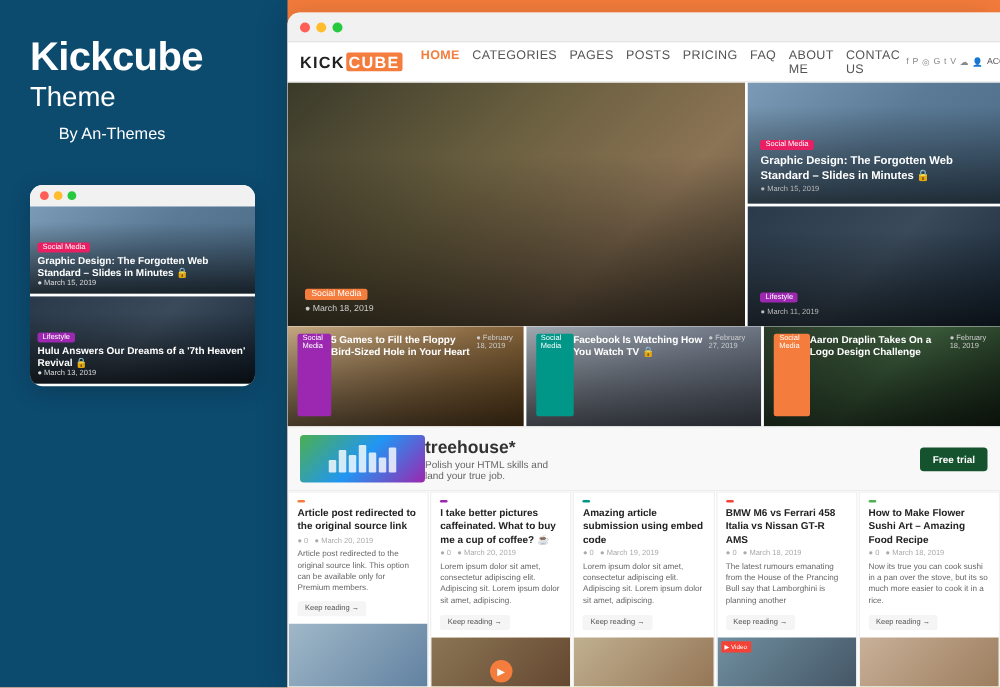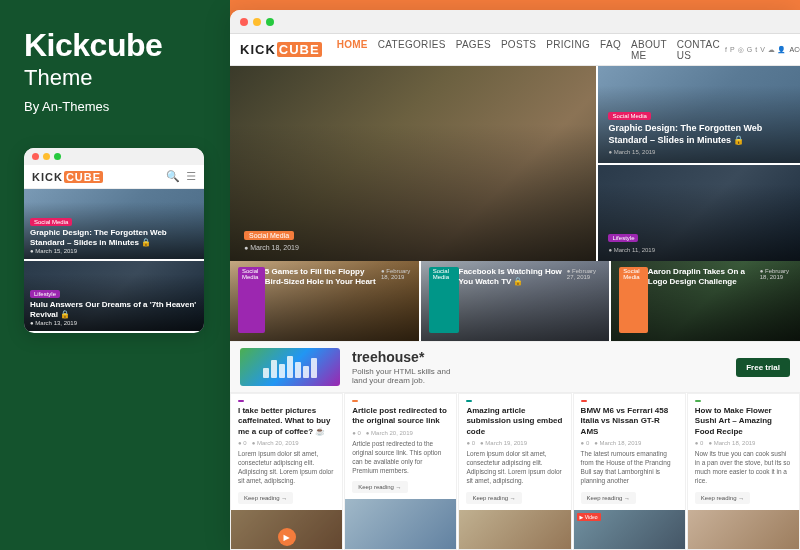--- a/index.html
+++ b/index.html
@@ -10,21 +10,21 @@
       font-family: Arial, sans-serif;
       background: #f47c3c;
       display: flex;
       flex-direction: row;
     }
 
     
     .left-panel {
       width: 230px;
       min-width: 230px;
-      background: #14532d;
+      background: #0c4a6e;
       padding: 28px 24px 20px 24px;
       display: flex;
       flex-direction: column;
       gap: 0;
     }
     .left-title {
       color: #fff;
       font-size: 32px;
       font-weight: 900;
       line-height: 1.1;
@@ -35,20 +35,21 @@
       font-size: 22px;
       font-weight: 400;
       margin-top: 2px;
       margin-bottom: 8px;
     }
     .left-by {
       color: #fff;
       font-size: 13px;
       font-weight: 400;
       margin-bottom: 26px;
+      margin-left: 23px;
     }
 
     
     .mobile-preview {
       background: #fff;
       border-radius: 10px;
       overflow: hidden;
       width: 180px;
       box-shadow: 0 4px 18px rgba(0,0,0,0.18);
       margin-top: 8px;
@@ -386,21 +387,20 @@
     }
 
     
     .ad-banner {
       background: #f8f8f8;
       border-top: 1px solid #eee;
       border-bottom: 1px solid #eee;
       display: flex;
       align-items: center;
       padding: 8px 10px;
-      gap: 12px;
       height: 52px;
       flex-shrink: 0;
     }
     .ad-image {
       width: 100px;
       height: 38px;
       background: linear-gradient(135deg, #4CAF50 0%, #2196F3 50%, #9C27B0 100%);
       border-radius: 3px;
       display: flex;
       align-items: center;
@@ -544,29 +544,20 @@
 <div class="left-panel">
   <div class="left-title">Kickcube</div>
   <div class="left-subtitle">Theme</div>
   <div class="left-by">By An-Themes</div>
 
   <div class="mobile-preview">
     <div class="mobile-browser-bar">
       <span class="mobile-dot red"></span>
       <span class="mobile-dot yellow"></span>
       <span class="mobile-dot green"></span>
-    </div>
-    <div class="mobile-nav">
-      <span class="mobile-logo">
-        KICK<span>CUBE</span>
-      </span>
-      <div class="mobile-nav-icons">
-        <span>🔍</span>
-        <span>☰</span>
-      </div>
     </div>
 
 
     <div class="mobile-card">
       <div class="mobile-card-bg" style="background: linear-gradient(135deg, #7a9ab5 0%, #5a7a95 50%, #4a6a85 100%);"></div>
       <div class="mobile-card-overlay">
         <span class="mobile-badge" style="background:#e91e63;">Social Media</span>
         <div class="mobile-card-title">Graphic Design: The Forgotten Web Standard – Slides in Minutes 🔒</div>
         <div class="mobile-card-date">● March 15, 2019</div>
       </div>
@@ -685,56 +676,56 @@
           <div class="ad-bar" style="height:14px;"></div>
           <div class="ad-bar" style="height:22px;"></div>
           <div class="ad-bar" style="height:16px;"></div>
           <div class="ad-bar" style="height:12px;"></div>
           <div class="ad-bar" style="height:20px;"></div>
         </div>
       </div>
       <div class="ad-text-area">
         <div class="ad-logo">treehouse*</div>
         <div class="ad-desc">Polish your HTML skills and</div>
-        <div class="ad-desc">land your dream job.</div>
+        <div class="ad-desc">land your true job.</div>
       </div>
       <div class="ad-button">Free trial</div>
     </div>
 
     <div class="bottom-cards">
+
+      <div class="bottom-card">
+        <div class="bottom-card-content">
+          <span class="bottom-card-badge orange"></span>
+          <div class="bottom-card-title">Article post redirected to the original source link</div>
+          <div class="bottom-card-meta">● 0 &nbsp; ● March 20, 2019</div>
+          <div class="bottom-card-excerpt">Article post redirected to the original source link. This option can be available only for Premium members.</div>
+          <div class="keep-reading">Keep reading →</div>
+        </div>
+        <div class="bottom-card-thumb thumb-bg-2"></div>
+      </div>
 
       <div class="bottom-card">
         <div class="bottom-card-content">
           <span class="bottom-card-badge"></span>
           <div class="bottom-card-title">I take better pictures caffeinated. What to buy me a cup of coffee? ☕</div>
           <div class="bottom-card-meta">● 0 &nbsp; ● March 20, 2019</div>
           <div class="bottom-card-excerpt">Lorem ipsum dolor sit amet, consectetur adipiscing elit. Adipiscing sit. Lorem ipsum dolor sit amet, adipiscing.</div>
           <div class="keep-reading">Keep reading →</div>
         </div>
         <div class="bottom-card-thumb thumb-bg-1">
           <div class="play-overlay">
             <div class="play-btn">▶</div>
           </div>
 
         </div>
       </div>
 
       <div class="bottom-card">
         <div class="bottom-card-content">
-          <span class="bottom-card-badge orange"></span>
-          <div class="bottom-card-title">Article post redirected to the original source link</div>
-          <div class="bottom-card-meta">● 0 &nbsp; ● March 20, 2019</div>
-          <div class="bottom-card-excerpt">Article post redirected to the original source link. This option can be available only for Premium members.</div>
-          <div class="keep-reading">Keep reading →</div>
-        </div>
-        <div class="bottom-card-thumb thumb-bg-2"></div>
-      </div>
-
-      <div class="bottom-card">
-        <div class="bottom-card-content">
           <span class="bottom-card-badge teal"></span>
           <div class="bottom-card-title">Amazing article submission using embed code</div>
           <div class="bottom-card-meta">● 0 &nbsp; ● March 19, 2019</div>
           <div class="bottom-card-excerpt">Lorem ipsum dolor sit amet, consectetur adipiscing elit. Adipiscing sit. Lorem ipsum dolor sit amet, adipiscing.</div>
           <div class="keep-reading">Keep reading →</div>
         </div>
         <div class="bottom-card-thumb thumb-bg-3"></div>
       </div>
 
       <div class="bottom-card">

